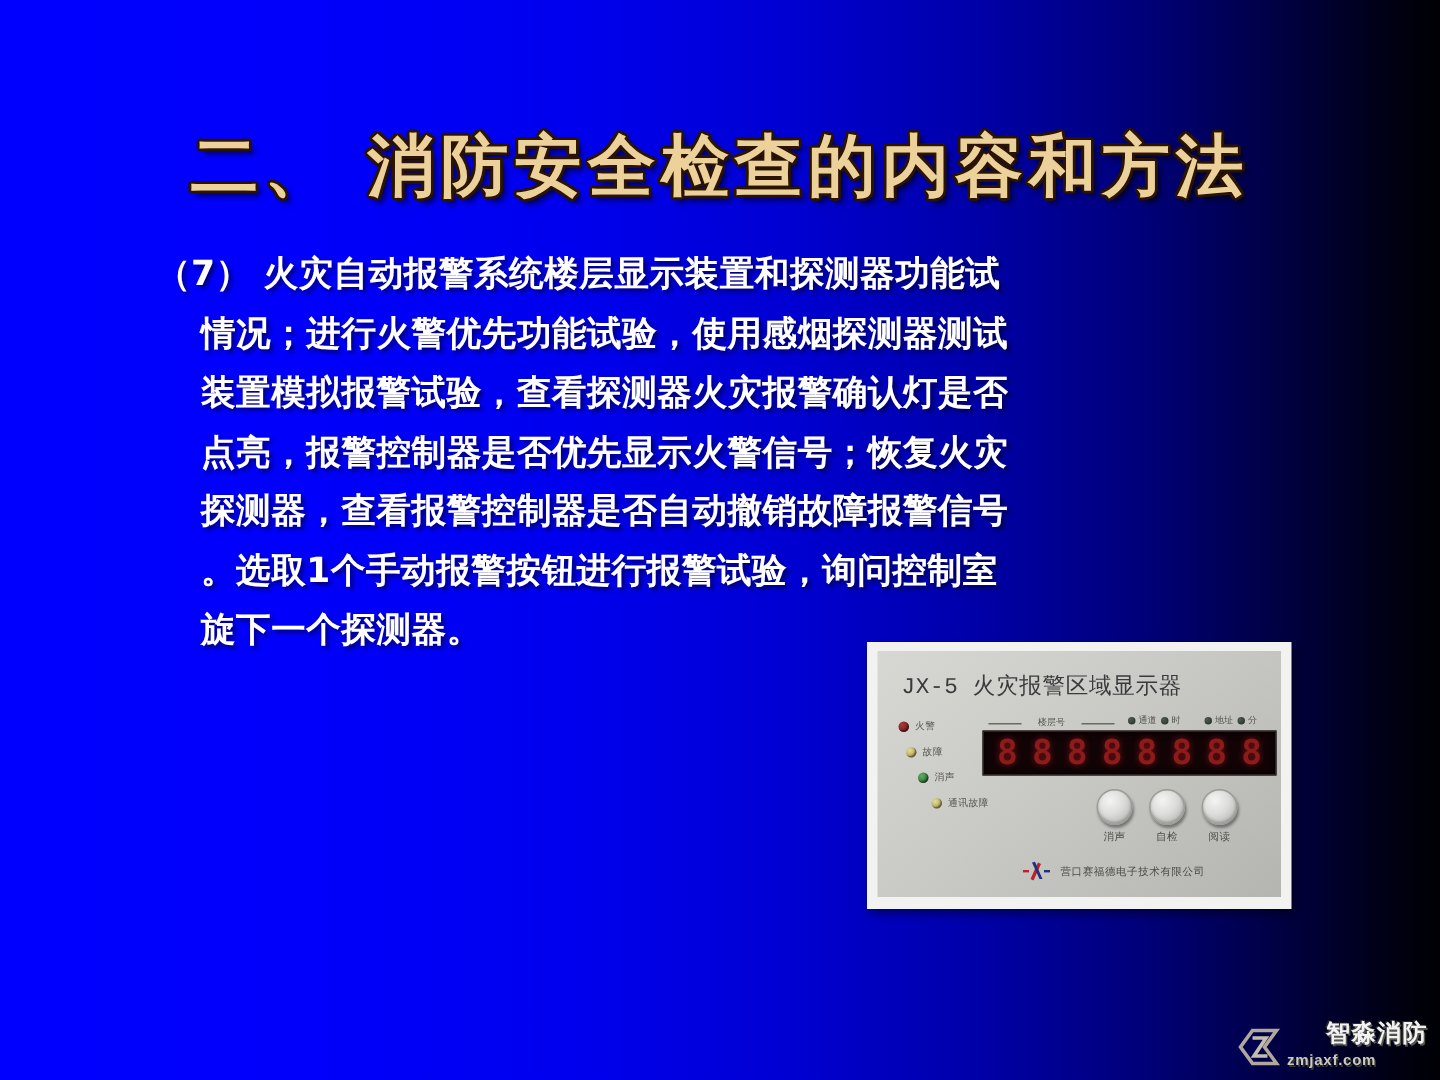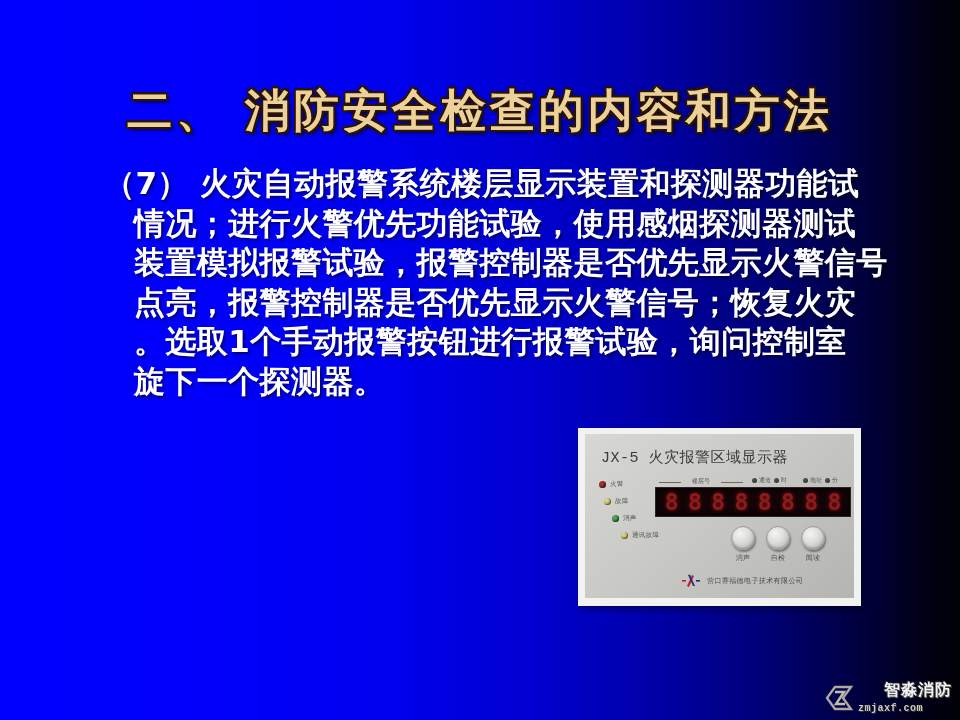--- a/index.html
+++ b/index.html
@@ -53,21 +53,21 @@
     white-space: pre;
   }
 
   
   .body-text {
     position: absolute;
     left: 104px;
     top: 164px;
     width: 790px;
     color: #ffffff;
-    font-size: 31px;
+    font-size: 23px;
     line-height: 39.5px;
     font-weight: bold;
     letter-spacing: 0.4px;
     font-family: "DejaVu Sans", "Liberation Sans", sans-serif;
     text-shadow: 2px 2px 3px rgba(0,0,0,0.55);
   }
   .body-text .ln {
     display: block;
     white-space: pre;
   }
@@ -278,35 +278,36 @@
     font-family: "DejaVu Sans", "Liberation Sans", sans-serif;
     margin-left: 26px;
   }
   .wm-url {
     font-size: 10px;
     font-weight: bold;
     color: #d8d4c4;
     letter-spacing: 0.5px;
     margin-top: 1px;
     text-shadow: 1px 1px 0 #3a3a34;
-    font-family: Liberation Mono, monospace;
+    font-family: Liberation Sans, sans-serif;
   }
 </style>
 </head>
 <body>
 
 <div class="slide">
 
   <div class="title">二、 消防安全检查的内容和方法</div>
 
   <div class="body-text">
     <span class="ln">（7） 火灾自动报警系统楼层显示装置和探测器功能试</span>
     <span class="ln indent">情况；进行火警优先功能试验，使用感烟探测器测试</span>
-    <span class="ln indent">装置模拟报警试验，报警控制器是否优先显示火警信号</span>
+    <span class="ln indent">装置模拟报警试验，查看探测器火灾报警确认灯是否</span>
     <span class="ln indent">点亮，报警控制器是否优先显示火警信号；恢复火灾</span>
+    <span class="ln indent">探测器，查看报警控制器是否自动撤销故障报警信号</span>
     <span class="ln indent">。选取1个手动报警按钮进行报警试验，询问控制室</span>
     <span class="ln indent">旋下一个探测器。</span>
   </div>
 
   <div class="device-photo">
     <div class="device-panel">
 
       <div class="dev-title">JX-5 火灾报警区域显示器</div>
 
       <div class="led-list">

